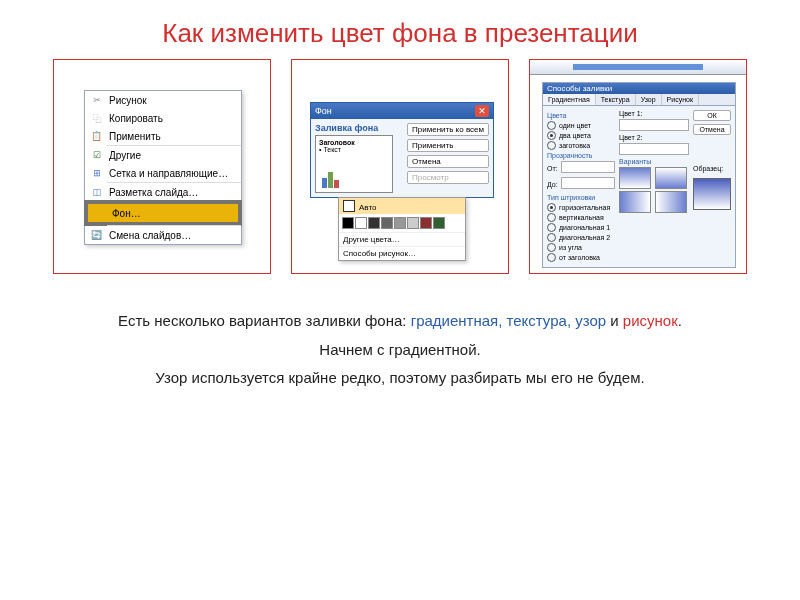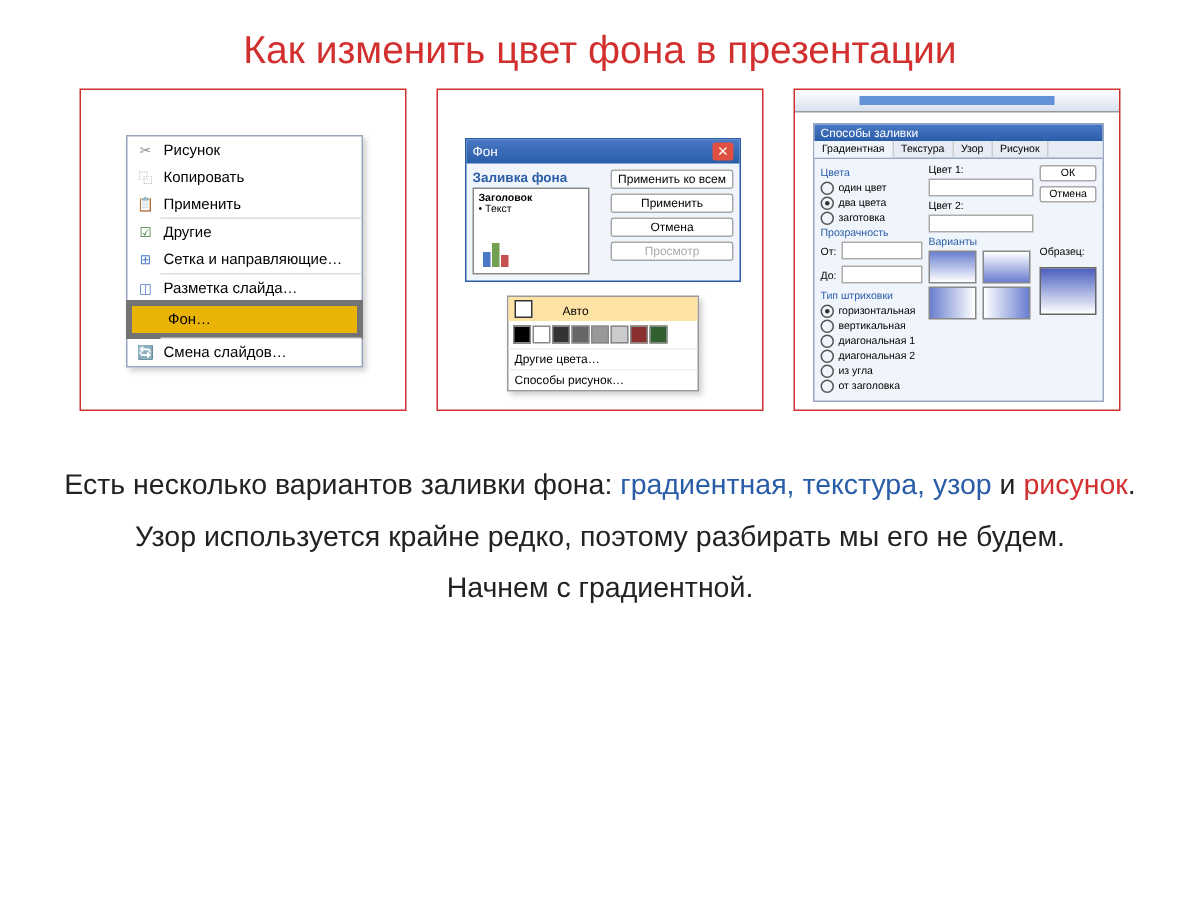--- a/index.html
+++ b/index.html
@@ -63,21 +63,21 @@
     justify-content: center;
     font-size: 9px;
   }
   .ctx-sep {
     margin-left: 22px;
     border-top: 1px solid #ddd;
   }
   
   .fon-dialog {
     position: absolute;
-    top: 32px;
+    top: 42px;
     left: 18px;
     width: 182px;
     border: 1px solid #2a5da8;
     background: #f0f4fb;
     font-size: 9px;
   }
   .fon-titlebar {
     background: linear-gradient(#4a78c5, #2a5da8);
     color: #fff;
     height: 16px;
@@ -137,39 +137,39 @@
     display: flex;
     flex-direction: column;
     gap: 3px;
   }
   .fon-btn {
     background: #fff;
     border: 1px solid #aaa;
     border-radius: 2px;
     padding: 1px 4px;
     font-size: 8px;
-    text-align: center;
+    text-align: left;
     white-space: nowrap;
   }
   .color-popup {
     position: absolute;
     bottom: 12px;
     left: 46px;
     width: 126px;
     background: #fff;
     border: 1px solid #999;
     font-size: 8px;
     box-shadow: 2px 2px 4px rgba(0,0,0,0.2);
   }
   .auto-row {
     background: #ffe3a5;
     padding: 2px 4px;
     display: flex;
     align-items: flex-end;
-    gap: 20px;
+    gap: 4px;
   }
   .auto-sq {
     width: 10px; height: 10px; border: 1px solid #333; background: #fff;
   }
   .swatches {
     display: flex;
     gap: 1px;
     padding: 3px;
   }
   .sw { width: 10px; height: 10px; border: 1px solid #888; }
@@ -274,21 +274,21 @@
     padding: 1px 4px;
     border-radius: 2px;
     text-align: center;
     margin-bottom: 3px;
     font-size: 7px;
   }
   
   .body-text {
     text-align: center;
     padding: 30px 40px 0 40px;
-    font-size: 19px;
+    font-size: 15px;
     line-height: 1.5;
     color: #222;
   }
   .body-text p {
     margin: 6px 0;
   }
 </style>
 </head>
 <body>
 
@@ -469,15 +469,15 @@
       </div>
     </div>
   </div>
 
 </div>
 
 <div class="body-text">
   <p>
     <span>Есть несколько вариантов заливки фона: </span><span style="color:#2a5da8">градиентная, текстура, узор</span><span> и </span><span style="color:#d2302f">рисунок</span><span>.</span>
   </p>
+  <p>Начнем с градиентной.</p>
   <p>Узор используется крайне редко, поэтому разбирать мы его не будем.</p>
-  <p>Начнем с градиентной.</p>
 </div>
 
 </body></html>

